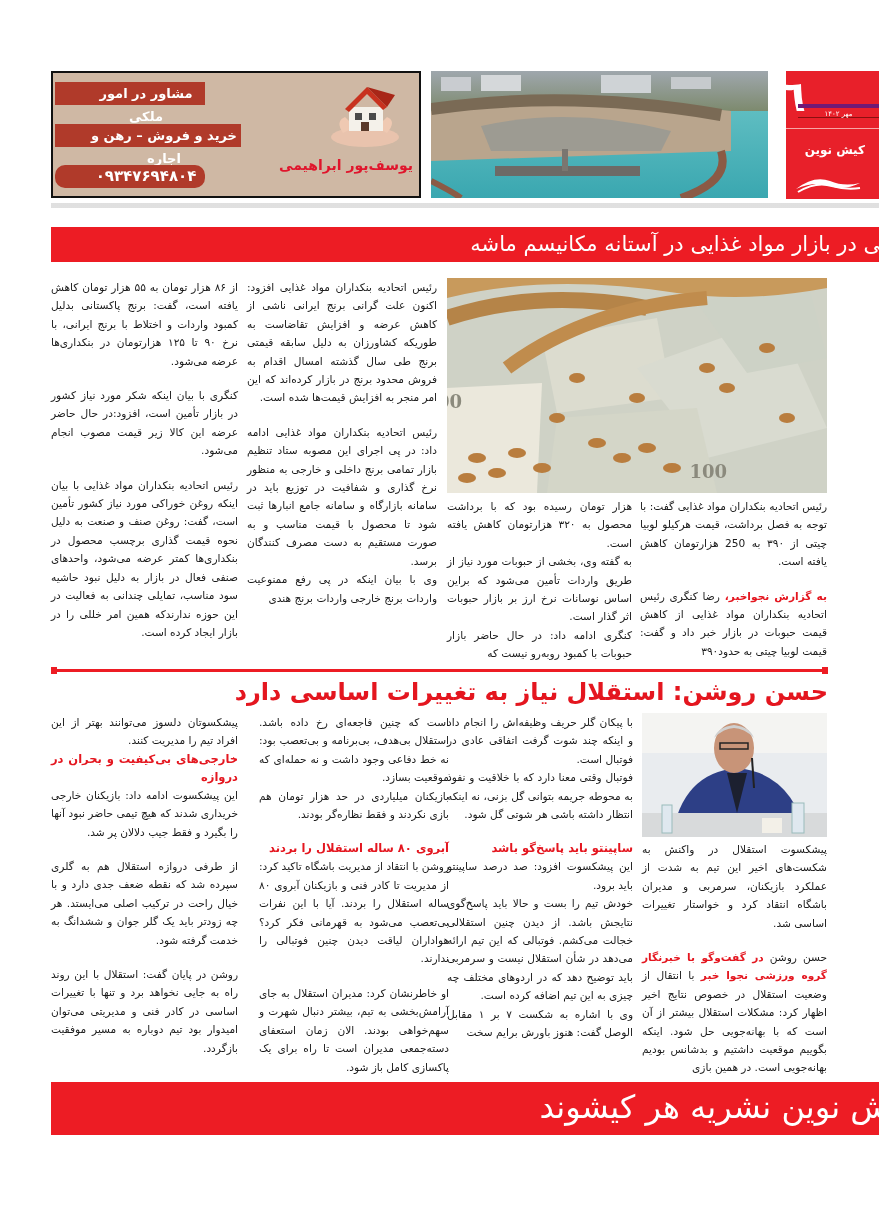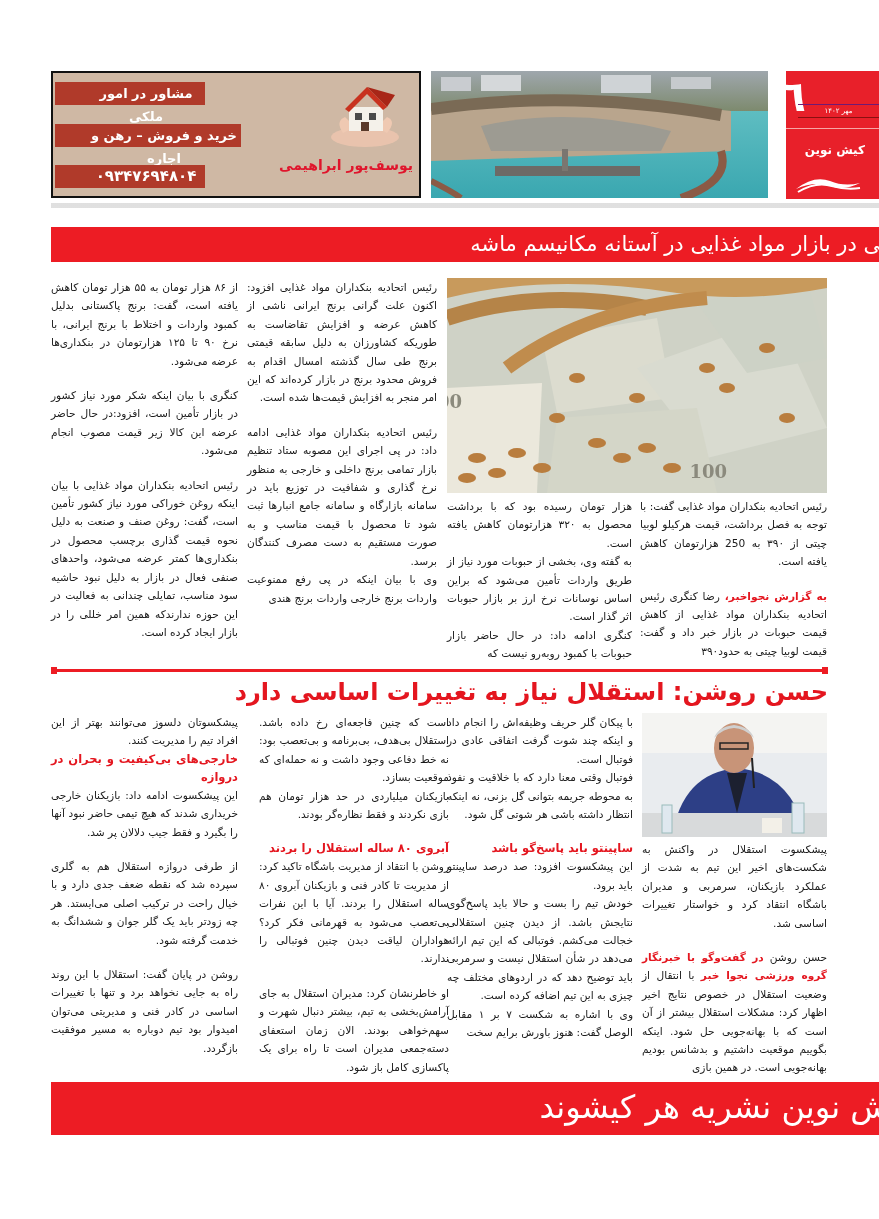--- a/index.html
+++ b/index.html
@@ -4,28 +4,28 @@
 <style>
   * { box-sizing: border-box; margin: 0; padding: 0; }
   html, body { width: 879px; height: 1219px; background: #ffffff; overflow: hidden; }
   body { position: relative; font-family: "DejaVu Sans", sans-serif; color: #1a1a1a; direction: rtl; }
 
   
   .ad-box { position: absolute; left: 51px; top: 71px; width: 370px; height: 127px; background: #cfb8a4; border: 2px solid #111; }
   .ad-label { position: absolute; left: 2px; width: 150px; height: 23px; background: #b03a2a; color: #fff; font-weight: bold; font-size: 13px; text-align: center; line-height: 23px; direction: rtl; padding-left: 32px; }
   .ad-label.l1 { top: 9px; }
   .ad-label.l2 { top: 51px; width: 186px; }
-  .ad-label.l3 { top: 92px; font-size: 15px; letter-spacing: 1px; }
+  .ad-label.l3 { top: 92px; font-size: 15px; letter-spacing: 1px; border-radius: 10px; }
   .ad-name { position: absolute; right: 6px; top: 84px; color: #e0152c; font-weight: bold; font-size: 14px; }
   .ad-house { position: absolute; right: 14px; top: 4px; width: 80px; height: 72px; }
 
   .hero-photo { position: absolute; left: 431px; top: 71px; width: 337px; height: 127px; overflow: hidden; }
   .brand-box { position: absolute; left: 786px; top: 71px; width: 93px; height: 128px; background: #e8202a; }
   .page-num { position: absolute; right: 73px; top: 4px; color: #fff; font-weight: bold; font-size: 42px; line-height: 44px; direction: ltr; }
-  .date-strip { position: absolute; left: 12px; right: 0; top: 33px; height: 14px; border-top: 1px solid #701a75; border-bottom: 1px solid #8a1010; color: #fff; font-size: 7px; line-height: 12px; text-align: center; }
+  .date-strip { position: absolute; left: 12px; right: 0; top: 33px; height: 14px; border-top: 4px solid #701a75; border-bottom: 1px solid #8a1010; color: #fff; font-size: 7px; line-height: 12px; text-align: center; }
   .brand-sep { position: absolute; left: 0; right: 0; top: 57px; height: 1px; background: #f7a5a5; }
   .brand-name { position: absolute; right: 14px; top: 72px; color: #fff; font-weight: bold; font-size: 12px; }
   .brand-wave { position: absolute; left: 8px; top: 100px; width: 70px; height: 22px; }
 
   .dotted-rule { position: absolute; left: 51px; right: 0; top: 203px; height: 5px; background-image: radial-gradient(#bbb 0.6px, transparent 0.8px); background-size: 2px 2px; }
 
   
   .headline-bar { position: absolute; left: 51px; width: 865px; background: #ed1c24; color: #fff; font-weight: normal; text-align: right; }
   .headline-bar.top { top: 227px; height: 35px; font-size: 21px; line-height: 35px; }
   .headline-bar.bottom { top: 1082px; height: 53px; font-size: 32px; line-height: 50px; }

